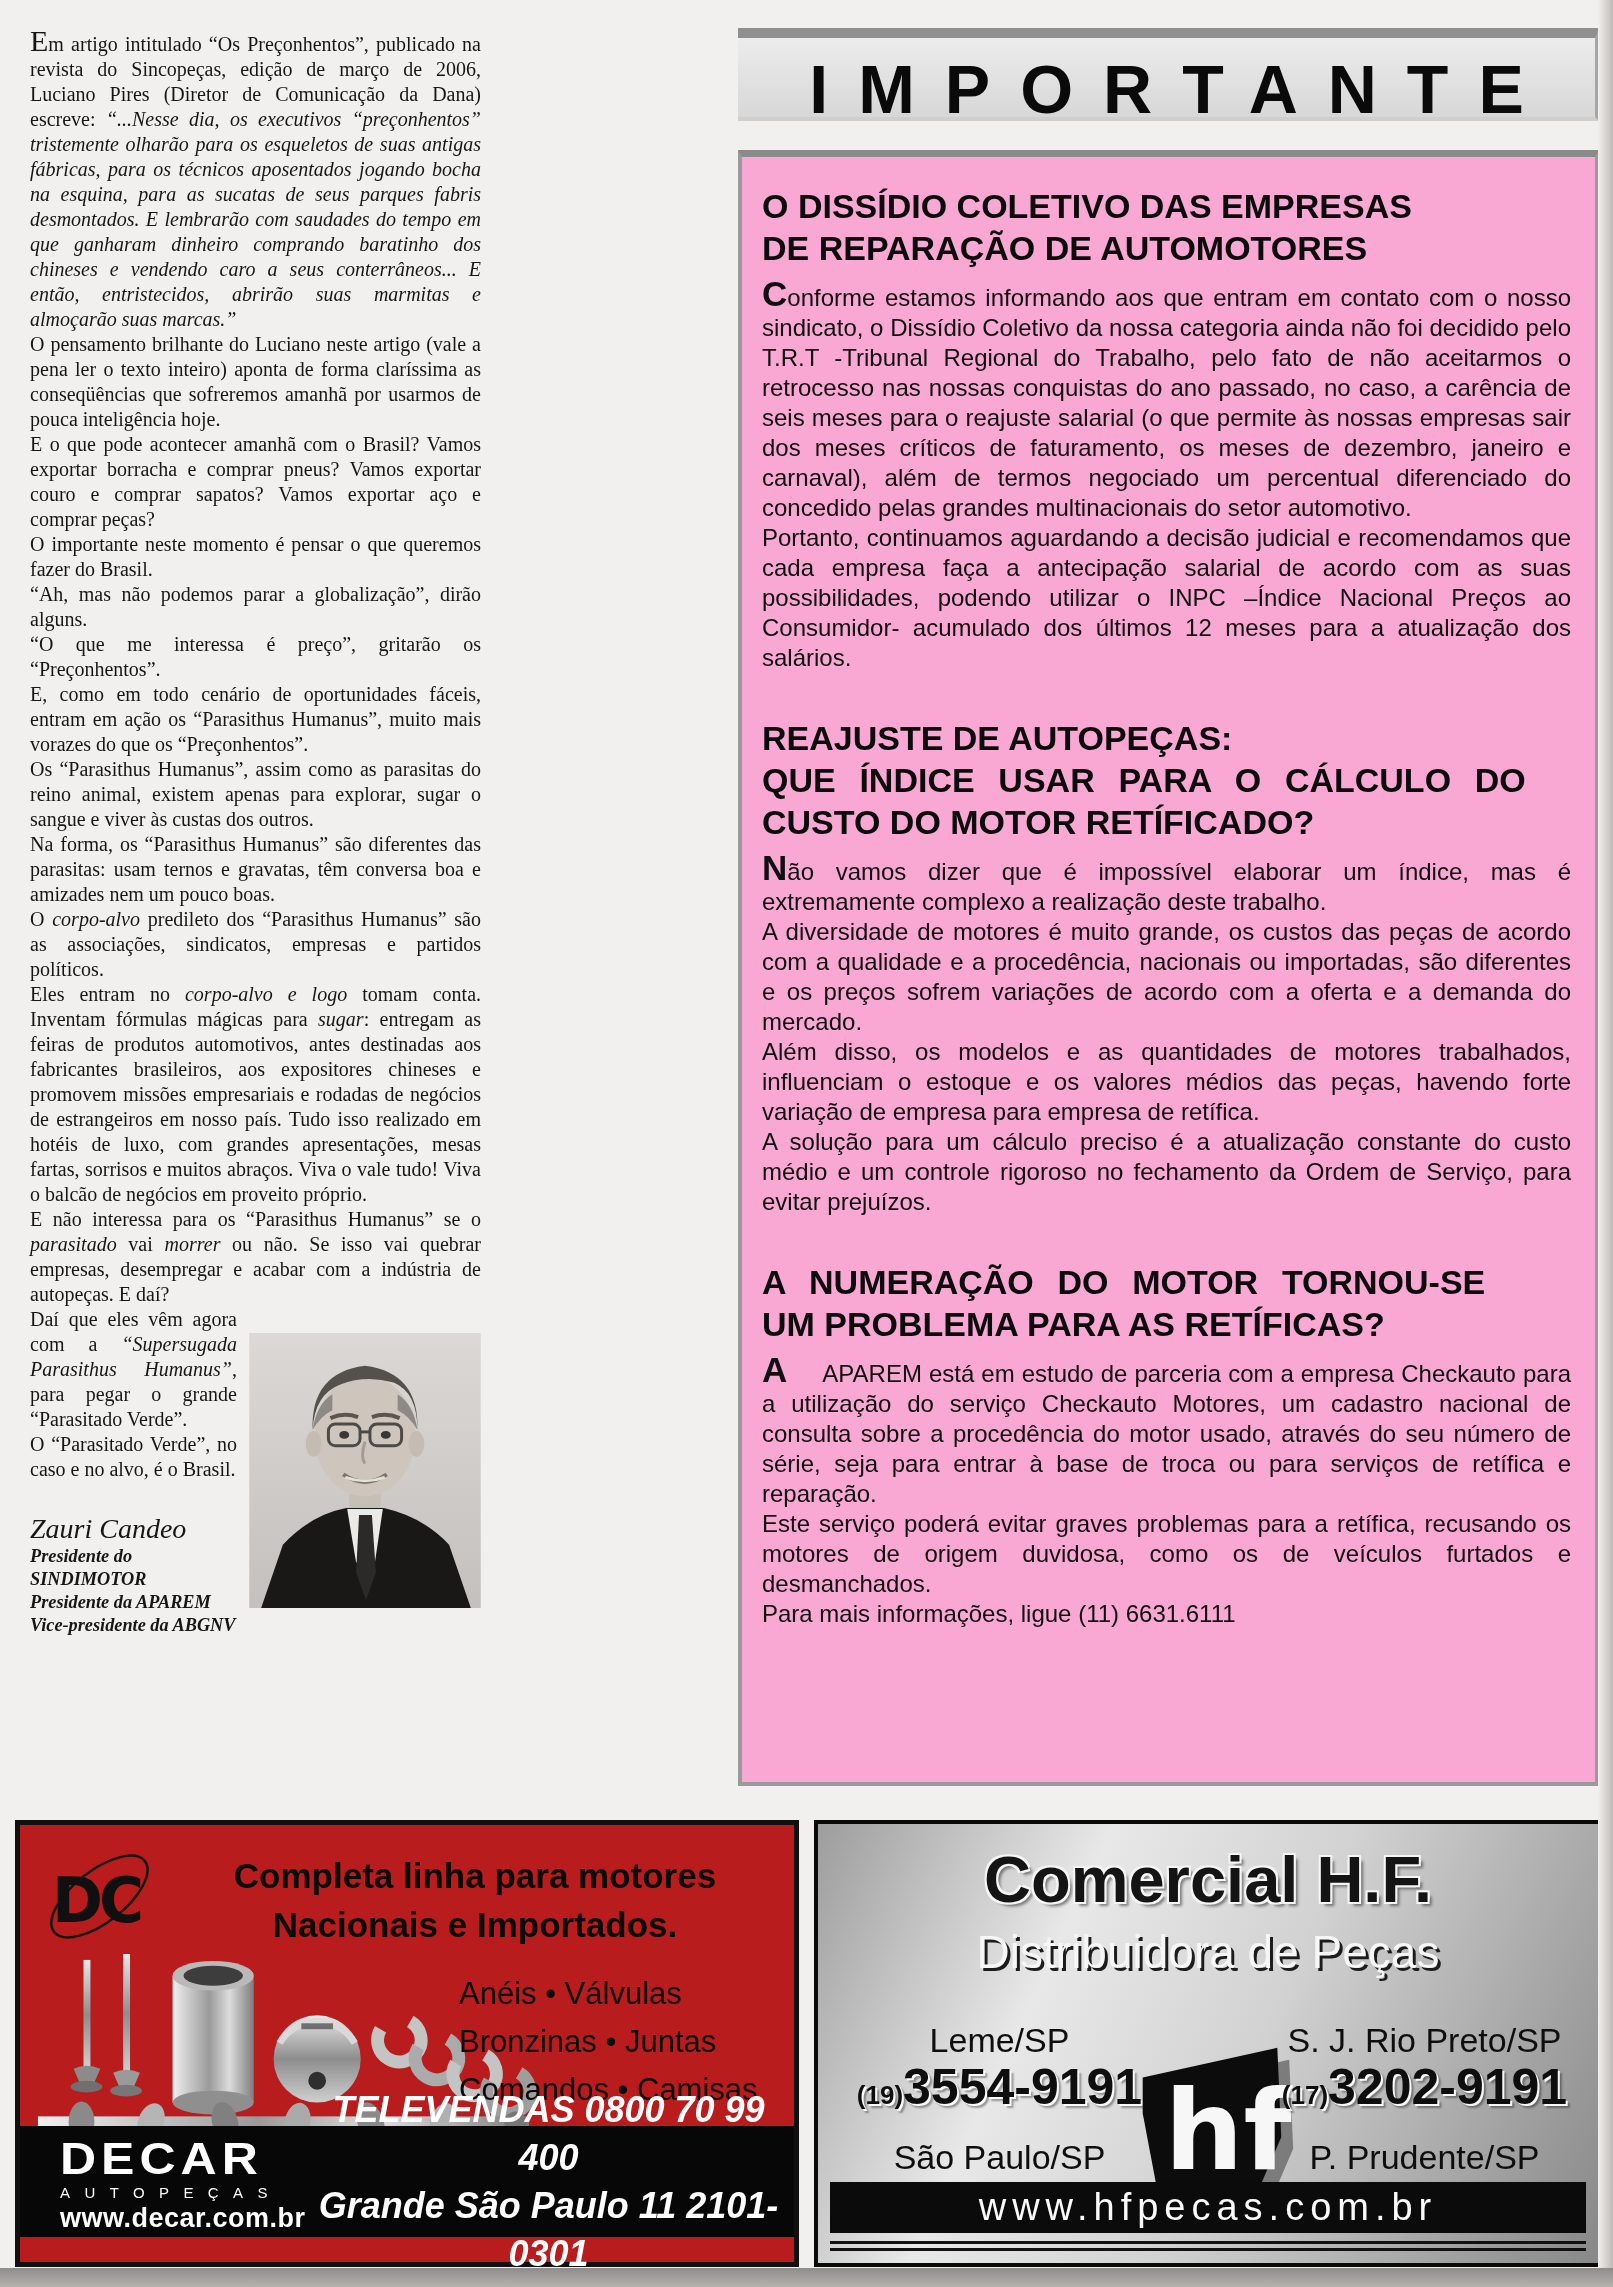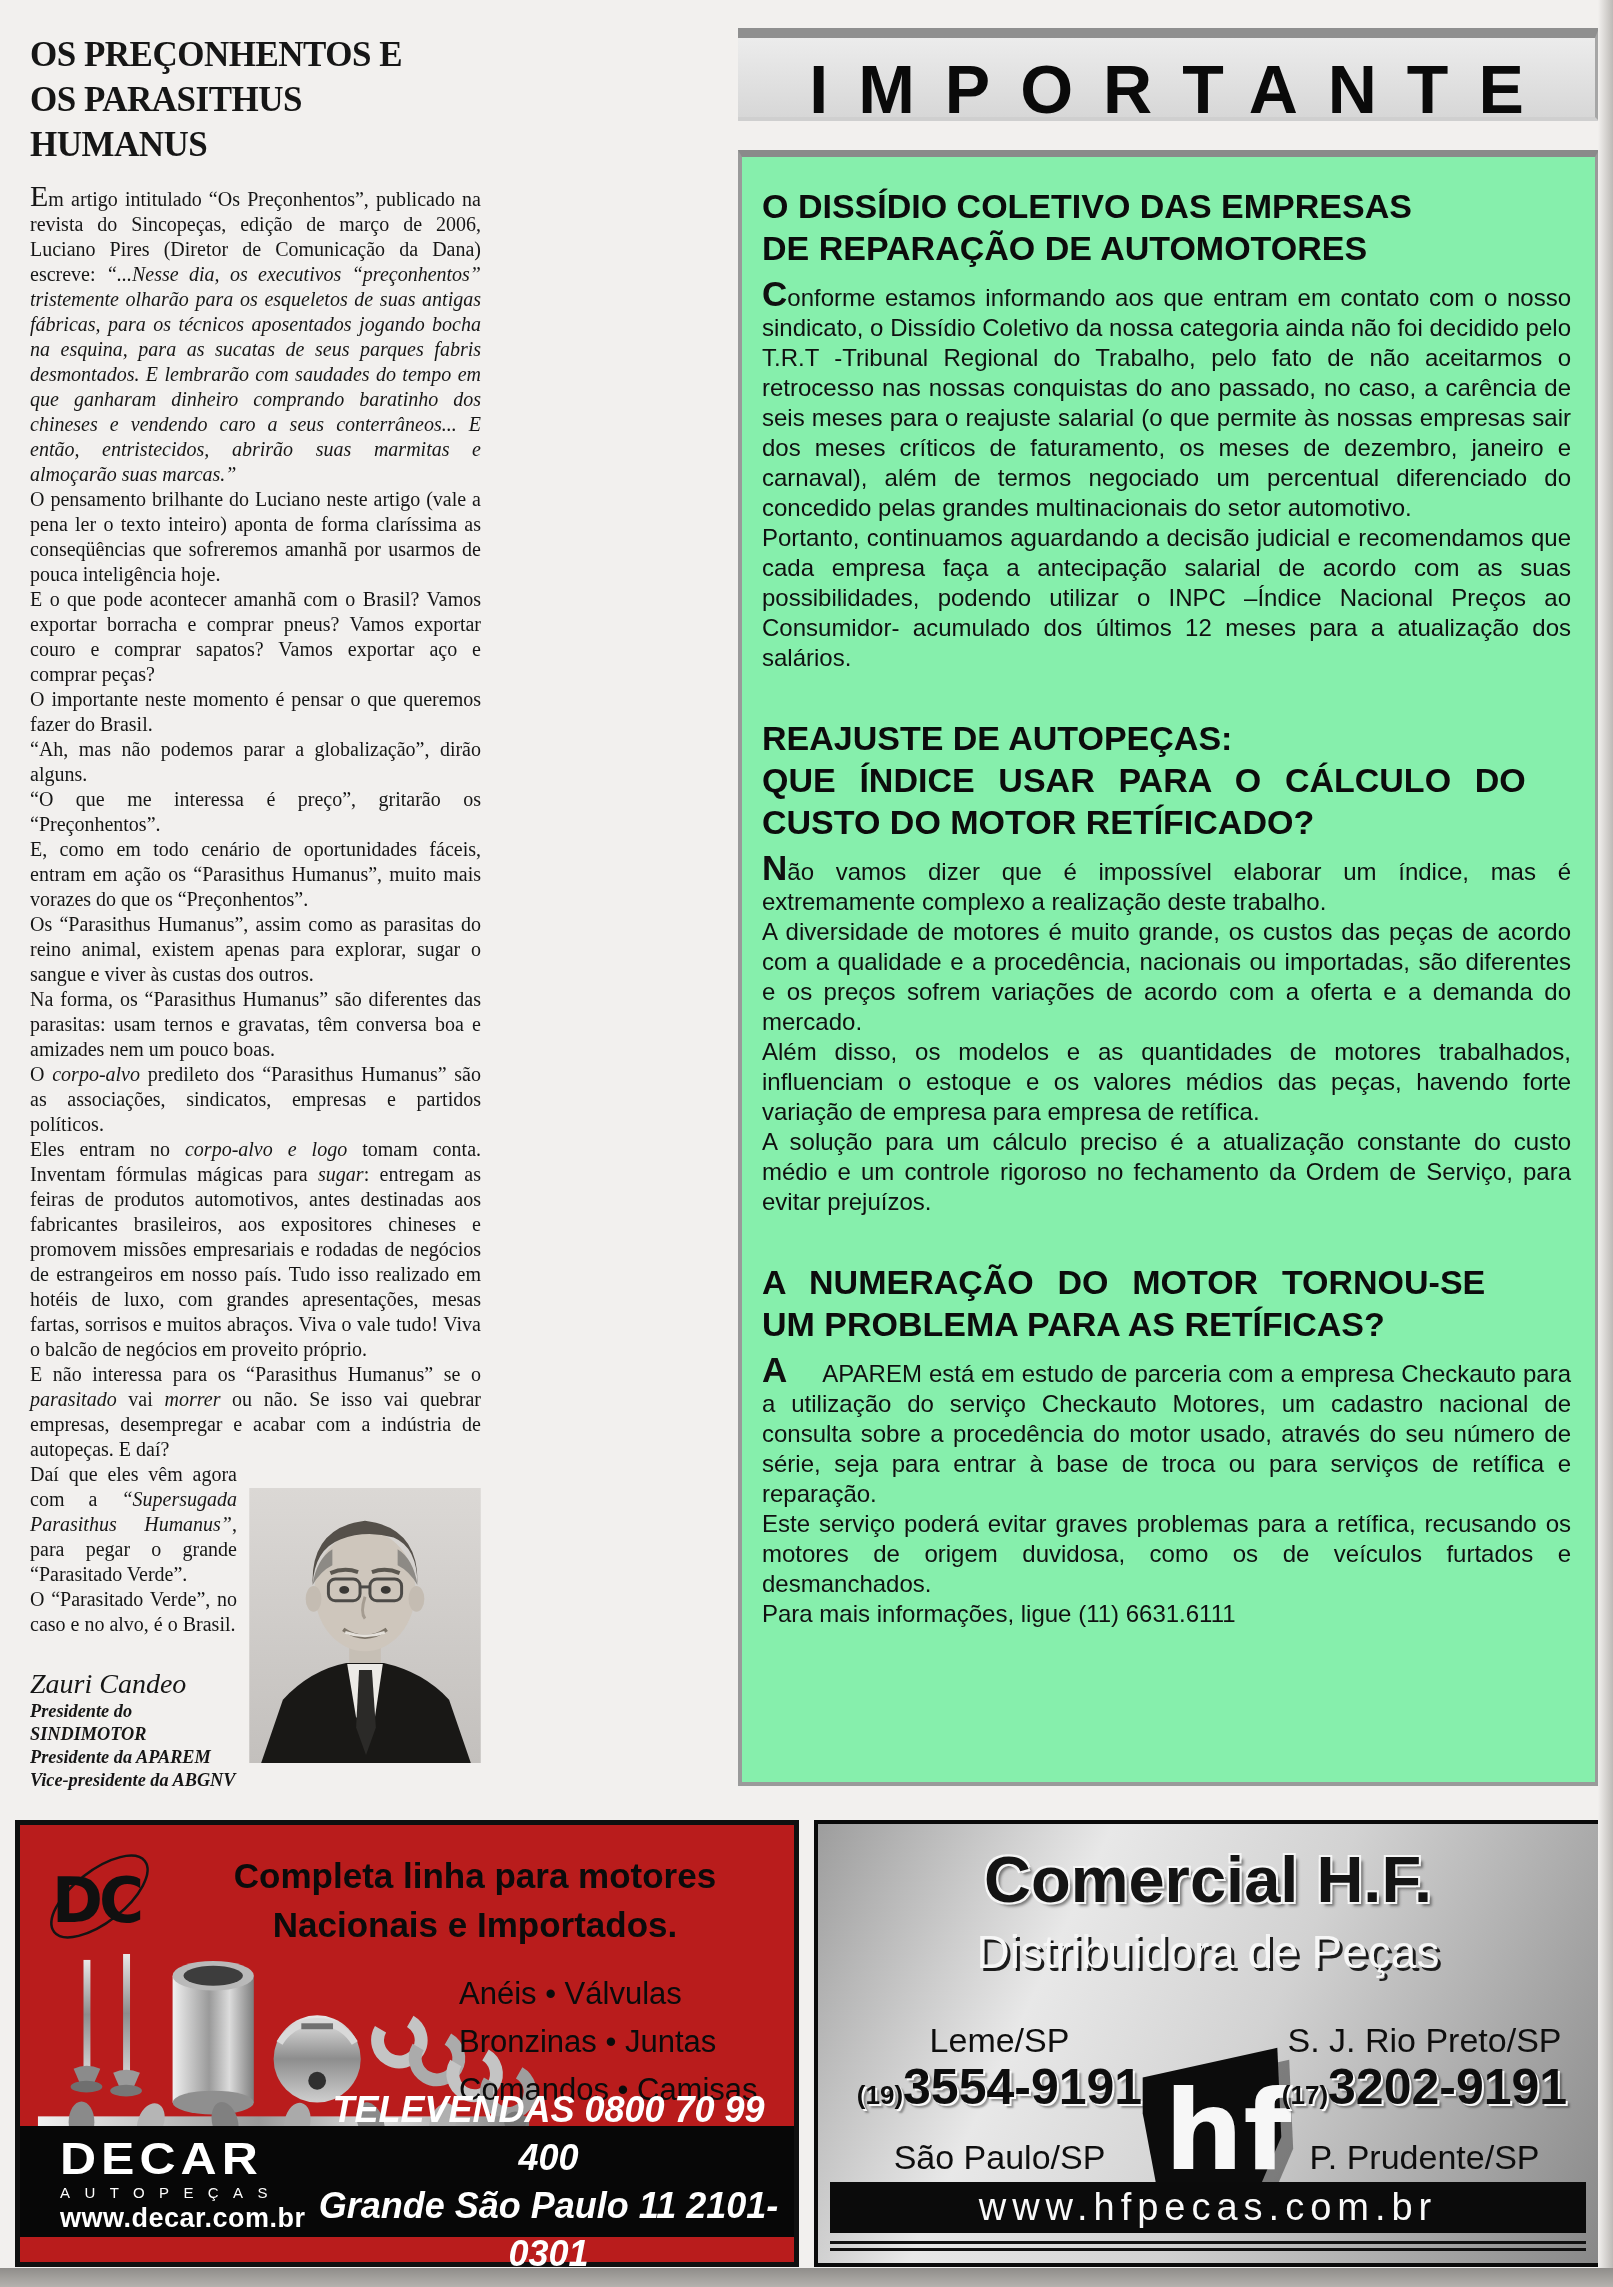--- a/index.html
+++ b/index.html
@@ -23,21 +23,21 @@
   .sig-name { font-size:28px; margin-bottom:4px; }
   .sig-role { font-size:18.3px; line-height:23px; font-weight:bold; }
 
   
   .importante-box { position:absolute; left:738px; top:28px; width:861px; height:93px;
     background:linear-gradient(#ececec,#d7d7d7); border-top:10px solid #8f8f8f;
     border-right:4px solid #a6a6a6; border-bottom:4px solid #cfcfcf; }
   .importante-text { font-family:"Liberation Sans",sans-serif; font-weight:bold; font-size:68px;
     letter-spacing:30px; text-align:center; color:#0a0a0a; padding-top:12px; padding-left:30px; }
   .content-box { position:absolute; left:738px; top:150px; width:861px; height:1636px;
-    background:#86efac; border:4px solid #9a9a9a; border-top:7px solid #8a8a8a;
+    background:#f9a8d4; border:4px solid #9a9a9a; border-top:7px solid #8a8a8a;
     padding:28px 24px 0 20px; font-family:"Liberation Sans",sans-serif; }
   .section { margin-bottom:44px; }
   .section h2 { font-size:34px; font-weight:bold; line-height:42px; color:#0c0c0c; margin-bottom:14px; }
   .section h2 .stretch { word-spacing:0.42em; }
   .section p { font-size:24px; line-height:30px; color:#101010; text-align:justify; }
   .ini-sans { font-size:35px; font-weight:bold; line-height:0; }
 
   
   .ad-decar { position:absolute; left:15px; top:1820px; width:784px; height:447px;
     background:#b91c1c; border:5px solid #101010; font-family:"Liberation Sans",sans-serif; }
@@ -74,24 +74,20 @@
     color:#fafafa; text-align:center; font-size:38px; letter-spacing:6px; line-height:50px; }
   .hf-rule { position:absolute; left:12px; right:12px; bottom:12px; height:10px;
     border-top:3px solid #111; border-bottom:3px solid #111; }
 </style>
 </head>
 <body>
 
 <div class="page">
 
   <article class="left-col">
-    <h1 class="article-title">
-      <span>OS PREÇONHENTOS E</span><br>
-      <span>OS PARASITHUS HUMANUS</span>
-    </h1>
     <div class="article-body">
       <p><span class="ini-serif">E</span><span>m artigo intitulado “Os Preçonhentos”, publicado na revista do Sincopeças, edição de março de 2006, Luciano Pires (Diretor de Comunicação da Dana) escreve: <i>“...Nesse dia, os executivos “preçonhentos” tristemente olharão para os esqueletos de suas antigas fábricas, para os técnicos aposentados jogando bocha na esquina, para as sucatas de seus parques fabris desmontados. E lembrarão com saudades do tempo em que ganharam dinheiro comprando baratinho dos chineses e vendendo caro a seus conterrâneos... E então, entristecidos, abrirão suas marmitas e almoçarão suas marcas.”</i></span></p>
       <p><span>O pensamento brilhante do Luciano neste artigo (vale a pena ler o texto inteiro) aponta de forma claríssima as conseqüências que sofreremos amanhã por usarmos de pouca inteligência hoje.</span></p>
       <p><span>E o que pode acontecer amanhã com o Brasil? Vamos exportar borracha e comprar pneus? Vamos exportar couro e comprar sapatos? Vamos exportar aço e comprar peças?</span></p>
       <p><span>O importante neste momento é pensar o que queremos fazer do Brasil.</span></p>
       <p><span>“Ah, mas não podemos parar a globalização”, dirão alguns.</span></p>
       <p><span>“O que me interessa é preço”, gritarão os “Preçonhentos”.</span></p>
       <p><span>E, como em todo cenário de oportunidades fáceis, entram em ação os “Parasithus Humanus”, muito mais vorazes do que os “Preçonhentos”.</span></p>
       <p><span>Os “Parasithus Humanus”, assim como as parasitas do reino animal, existem apenas para explorar, sugar o sangue e viver às custas dos outros.</span></p>
       <p><span>Na forma, os “Parasithus Humanus” são diferentes das parasitas: usam ternos e gravatas, têm conversa boa e amizades nem um pouco boas.</span></p>

